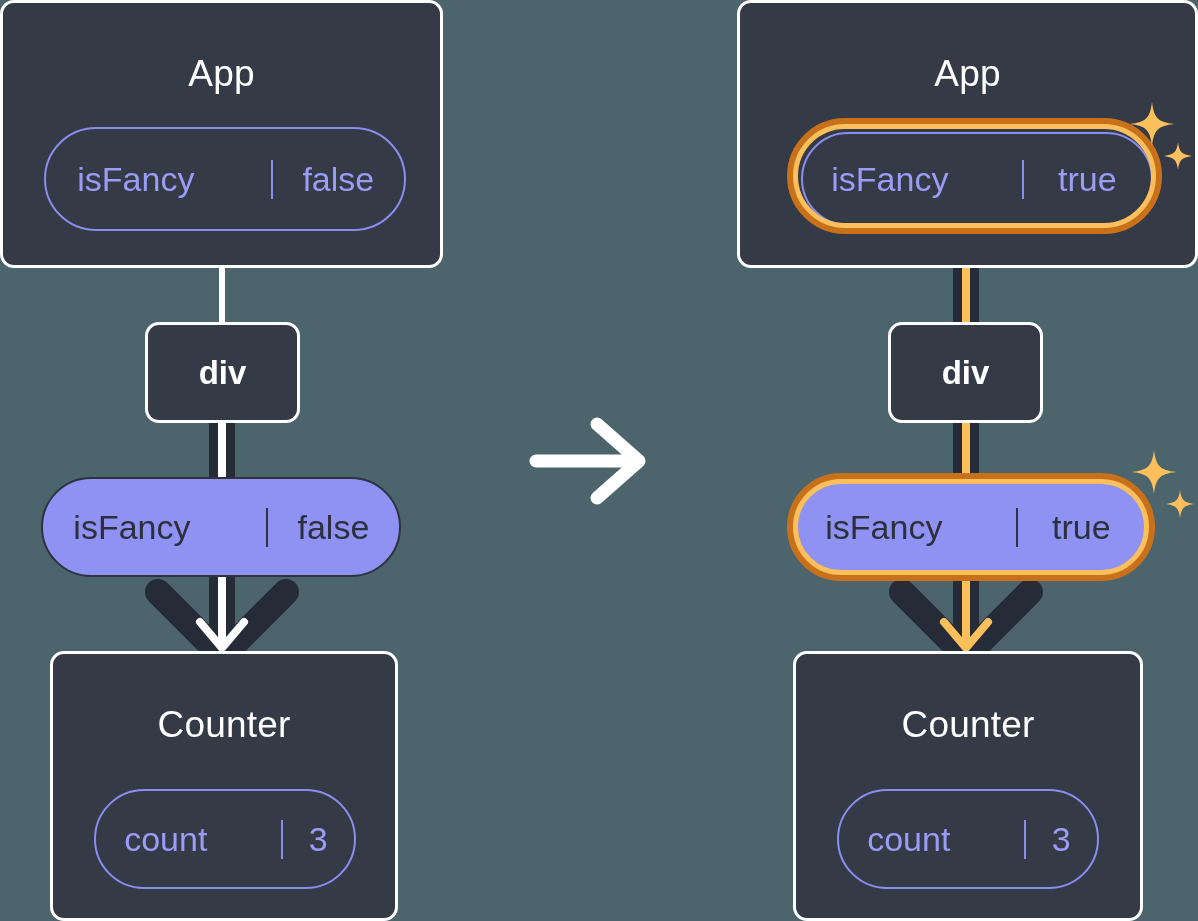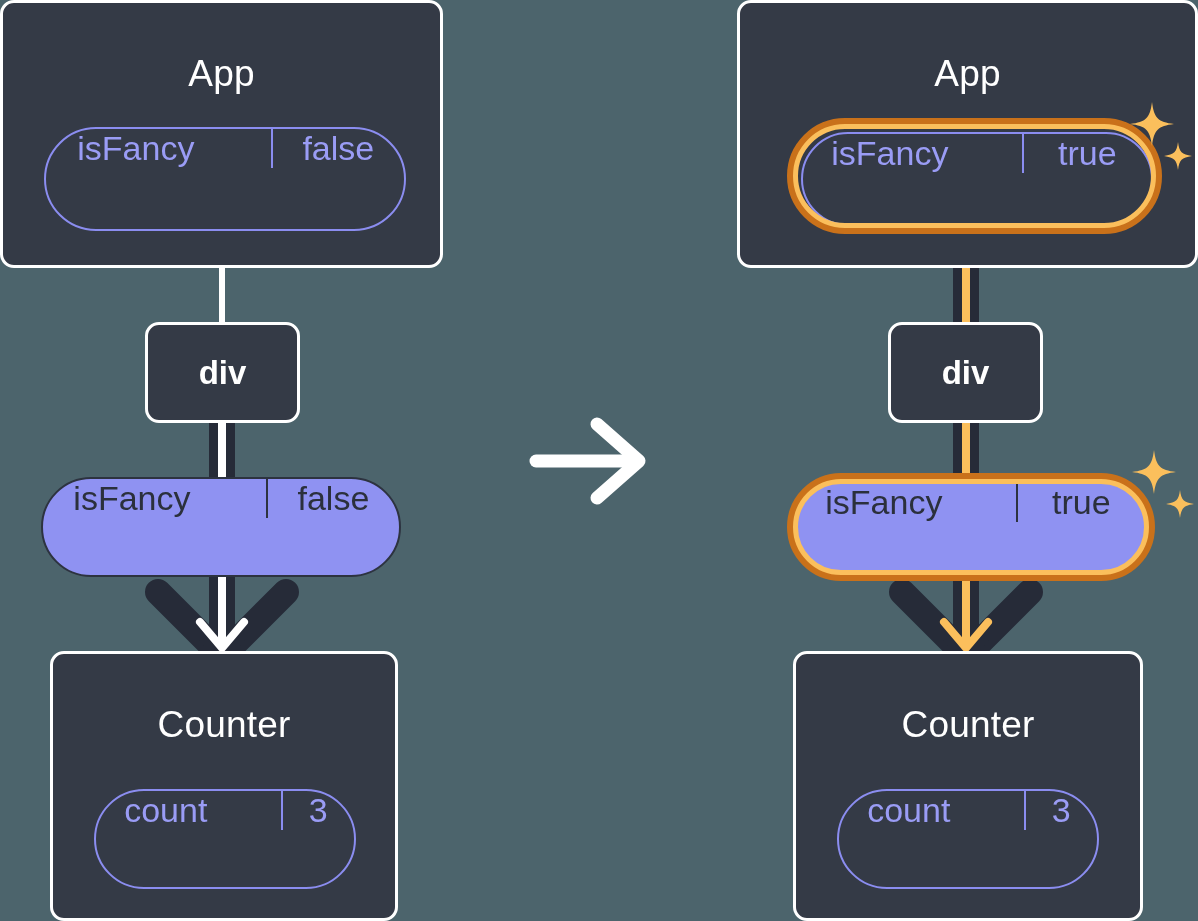--- a/index.html
+++ b/index.html
@@ -53,21 +53,21 @@
     top: 50%;
     transform: translateY(-50%);
     text-align: center;
     color: #ffffff;
     font-size: 33px;
     font-weight: 700;
   }
   .pill {
     position: absolute;
     display: flex;
-    align-items: flex-start;
+    align-items: center;
     box-sizing: border-box;
     border-radius: 999px;
     overflow: hidden;
     gap: 45px;
   }
   .pill-outline {
     border: 2px solid #8b8df0;
     background: transparent;
   }
   .pill-filled {

